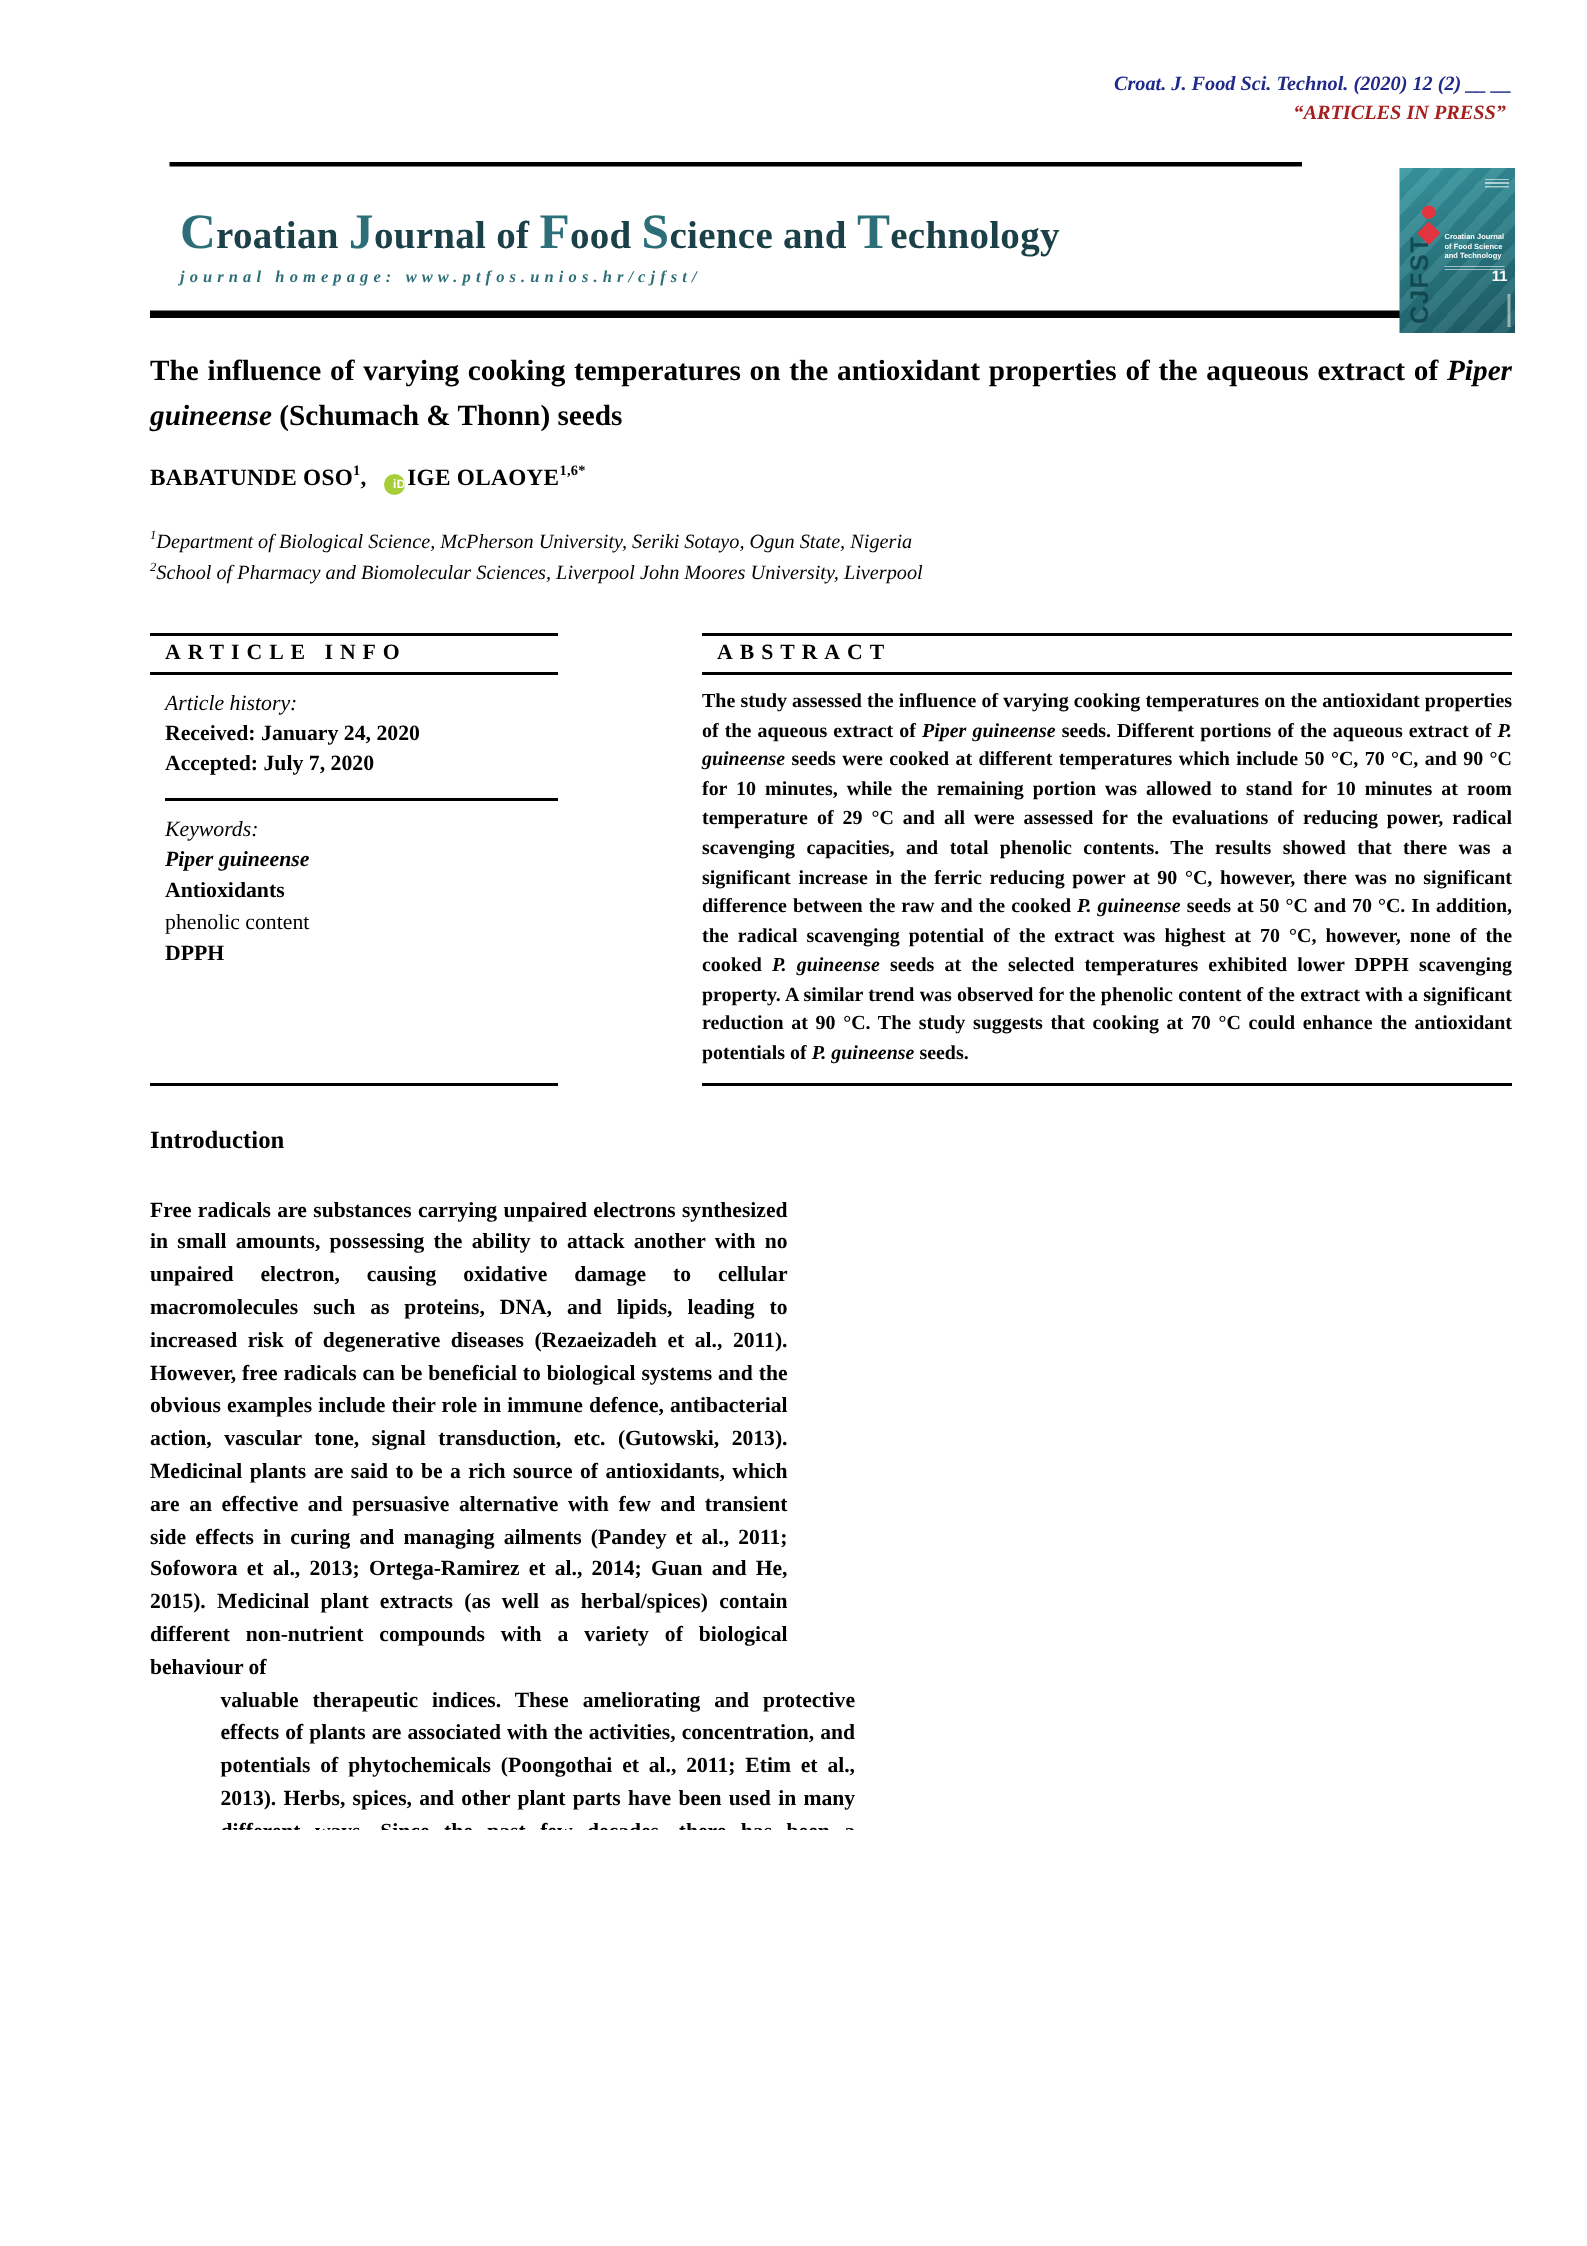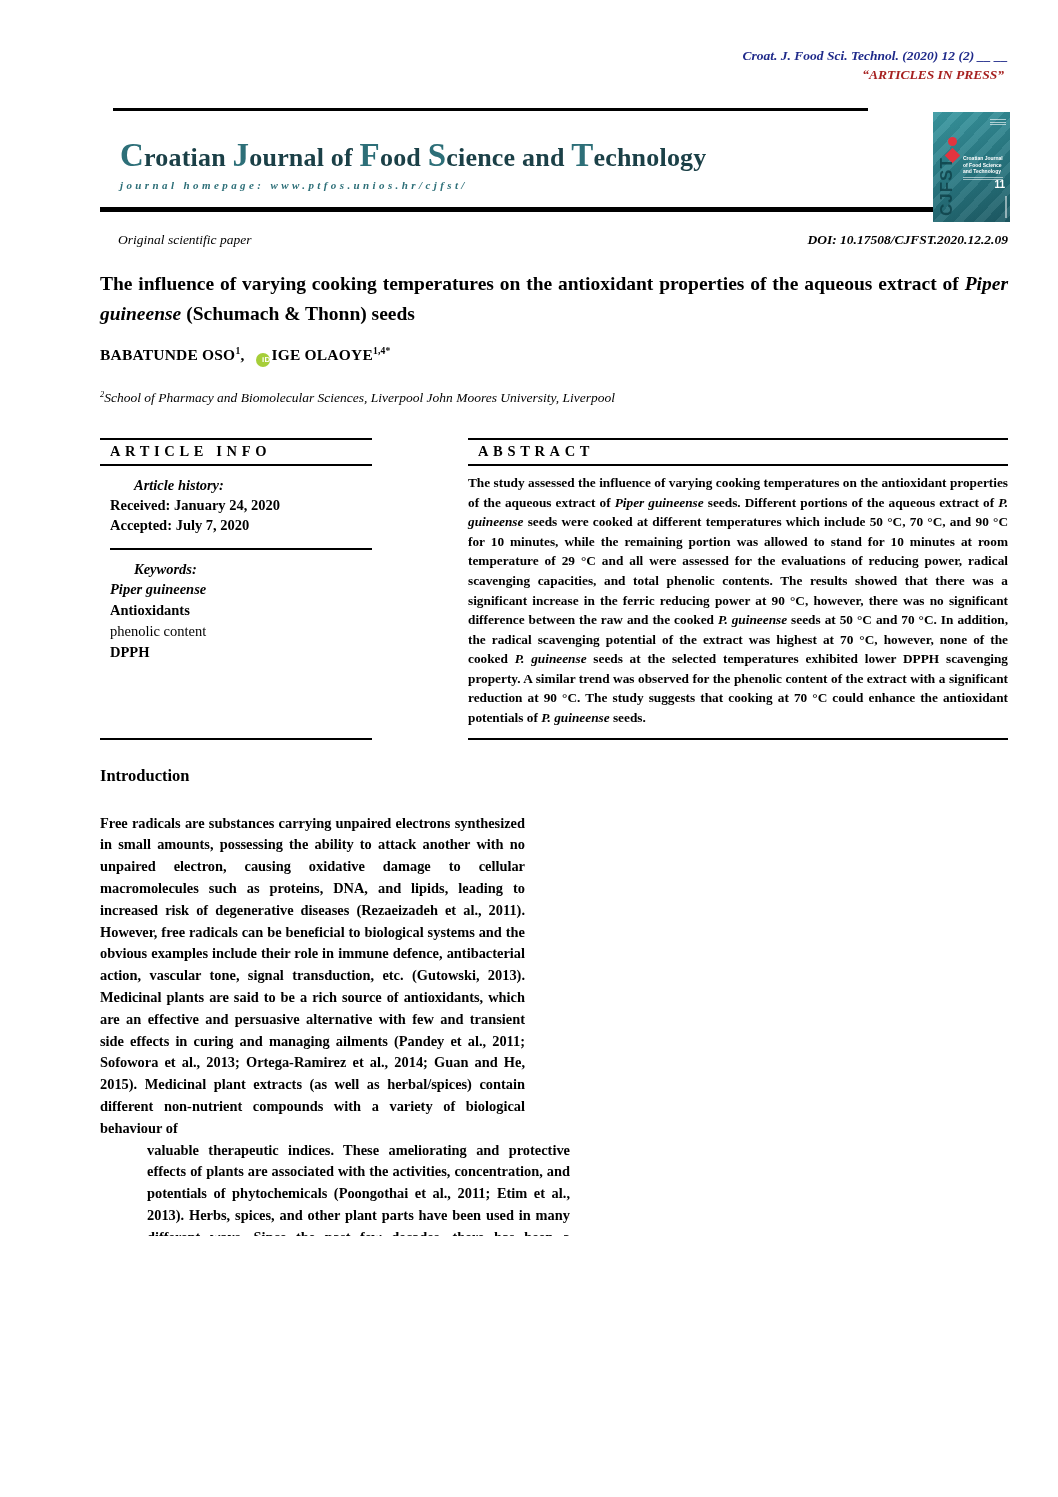--- a/index.html
+++ b/index.html
@@ -77,21 +77,21 @@
 
   
   .info-abstract{display:flex; align-items:stretch; margin-top:30px;}
   .col-info{flex:0 0 272px; border-bottom:2.5px solid #000; display:flex; flex-direction:column;}
   .col-abstract{flex:0 0 540px; margin-left:96px; border-bottom:2.5px solid #000;}
   .section-head{
     font-weight:bold; font-size:14.5px; letter-spacing:0.32em;
     border-top:2.5px solid #000; border-bottom:2px solid #000; padding:3px 0 4px 10px;
   }
   .info-body{padding:9px 0 0 10px; font-size:14.5px; line-height:20px;}
-  .info-label{font-weight:bold; font-style:italic;margin-left:24px;}
+  .info-label{font-weight:normal; font-style:italic;}
   .info-value{font-weight:bold;}
   .info-sep{height:2px; background:#000; margin:13px 0 9px 0;}
   .kw{line-height:21px;}
   .kw-bold{font-weight:bold;}
   .kw-bi{font-weight:bold; font-style:italic;}
   .abstract-text{margin-top:7px; padding-bottom:10px; font-weight:bold; font-size:13.3px; line-height:19.6px; text-align:justify;}
 
   
   .body-cols{display:flex; margin-top:26px; max-height:470px; overflow:hidden;flex-direction:column;}
   .col-left{width:425px;}
@@ -126,32 +126,29 @@
         <div class="cover-dot"></div>
         <div class="cover-diamond"></div>
         <div class="cover-acronym">CJFST</div>
         <div class="cover-title">Croatian Journal of Food Science and Technology</div>
         <div class="cover-subbar"></div>
         <div class="cover-issue">11</div>
         <div class="cover-sidebar"></div>
       </div>
     </div>
 
-    <div class="meta-row">
-      <span class="paper-type">Original scientific paper</span>
-      <span class="doi">DOI: 10.17508/CJFST.2020.12.2.09</span>
-    </div>
 
     <h2 class="paper-title"><span>The influence of varying cooking temperatures on the antioxidant properties of the aqueous extract of </span><span class="it">Piper guineense</span><span> (Schumach &amp; Thonn) seeds</span></h2>
 
     <div class="authors">
-      <span>BABATUNDE OSO</span><sup>1</sup><span>,</span><span class="author-gap"></span><span class="orcid-icon">iD</span><span>IGE OLAOYE</span><sup>1,4*</sup>
+      <span>BABATUNDE OSO</span><sup>1</sup><span>,</span><span class="author-gap"></span><span class="orcid-icon">iD</span><span>IGE OLAOYE</span><sup>1,6*</sup>
     </div>
 
     <div class="affiliations">
+      <div><sup>1</sup><span>Department of Biological Science, McPherson University, Seriki Sotayo, Ogun State, Nigeria</span></div>
       <div><sup>2</sup><span>School of Pharmacy and Biomolecular Sciences, Liverpool John Moores University, Liverpool</span></div>
     </div>
 
     <div class="info-abstract">
       <div class="col-info">
         <div class="section-head">ARTICLE INFO</div>
         <div class="info-body">
           <div class="info-label">Article history:</div>
           <div class="info-value">Received: January 24, 2020</div>
           <div class="info-value">Accepted: July 7, 2020</div>

